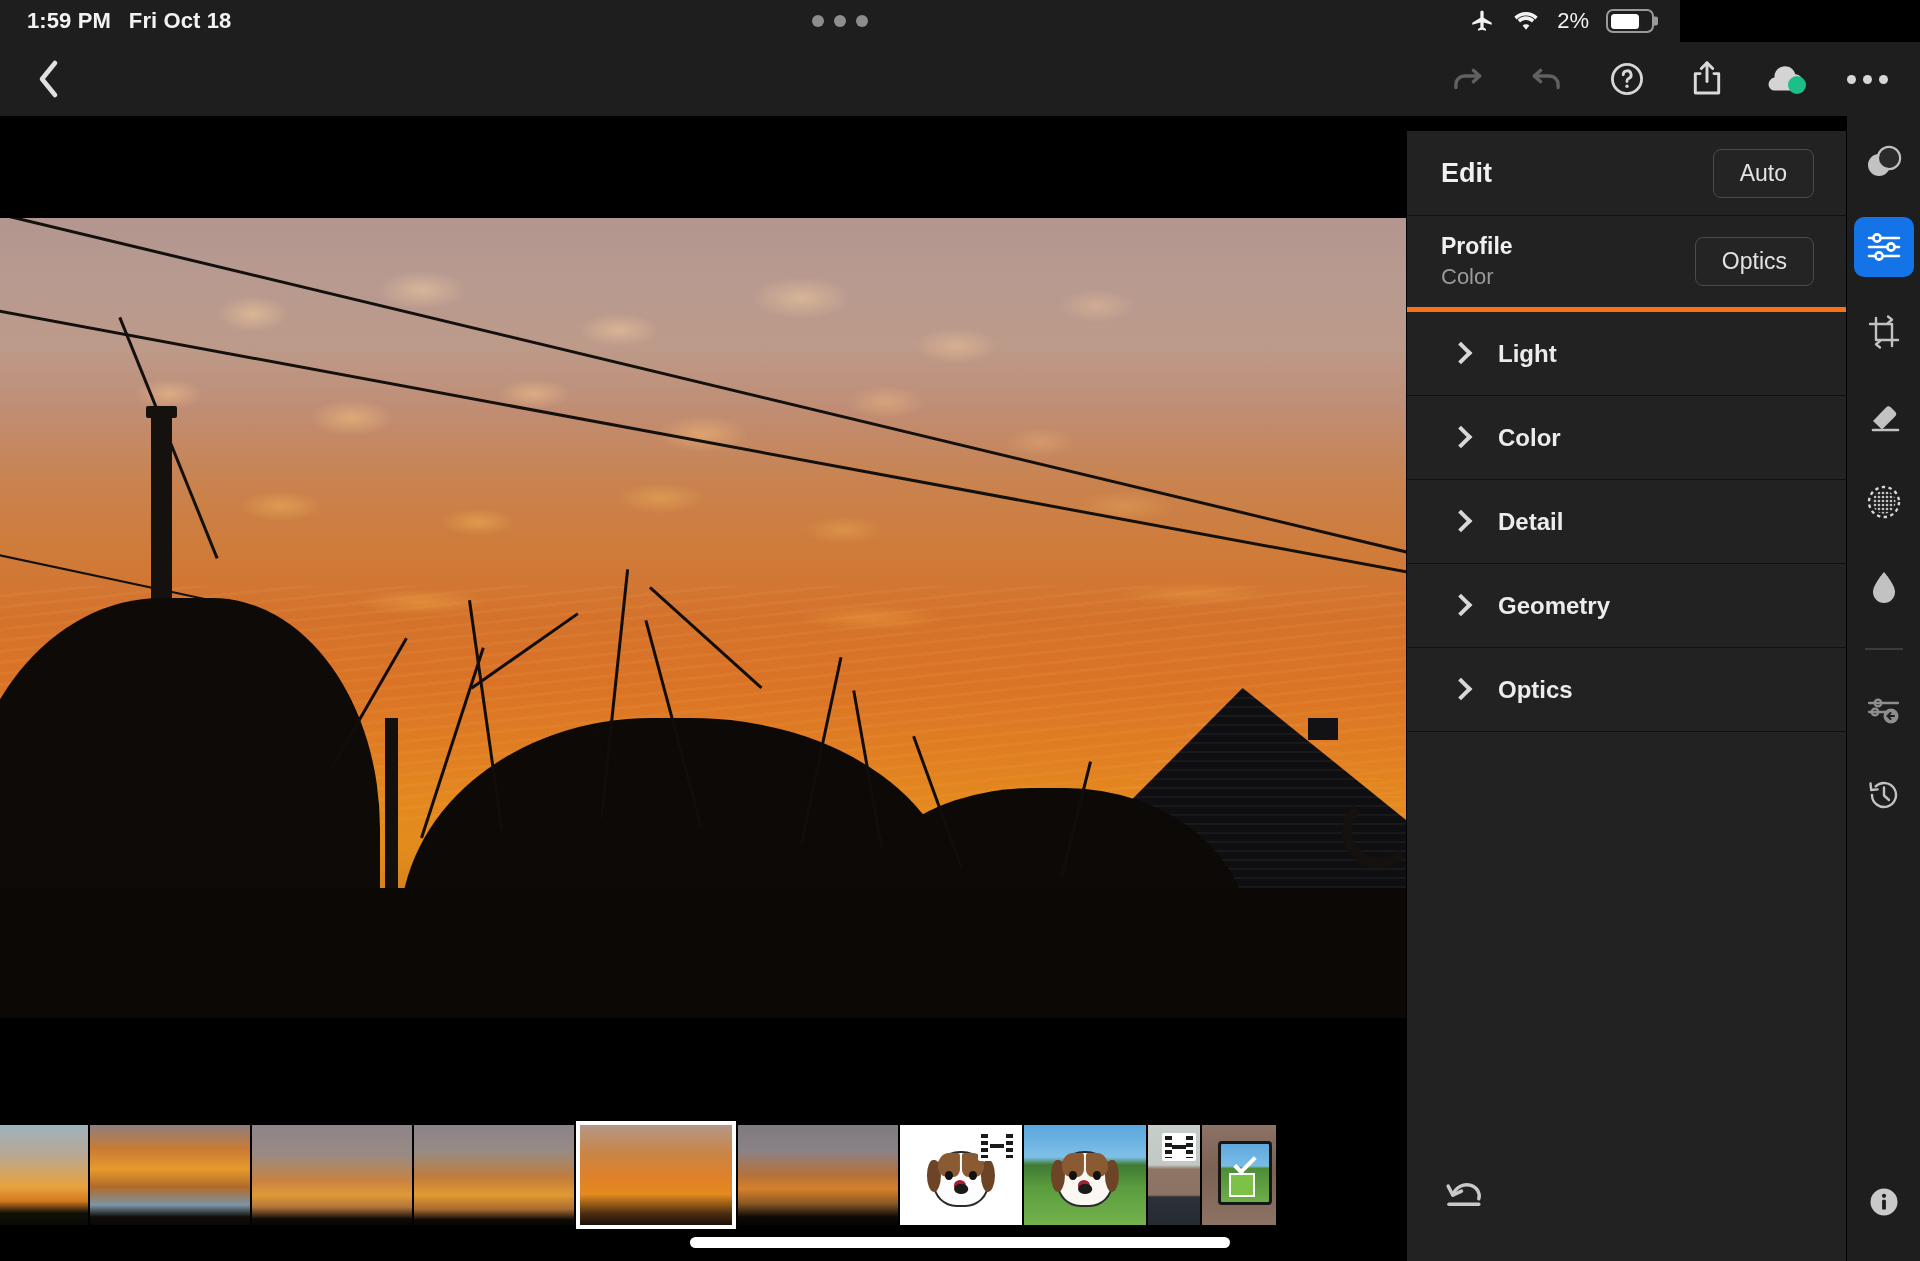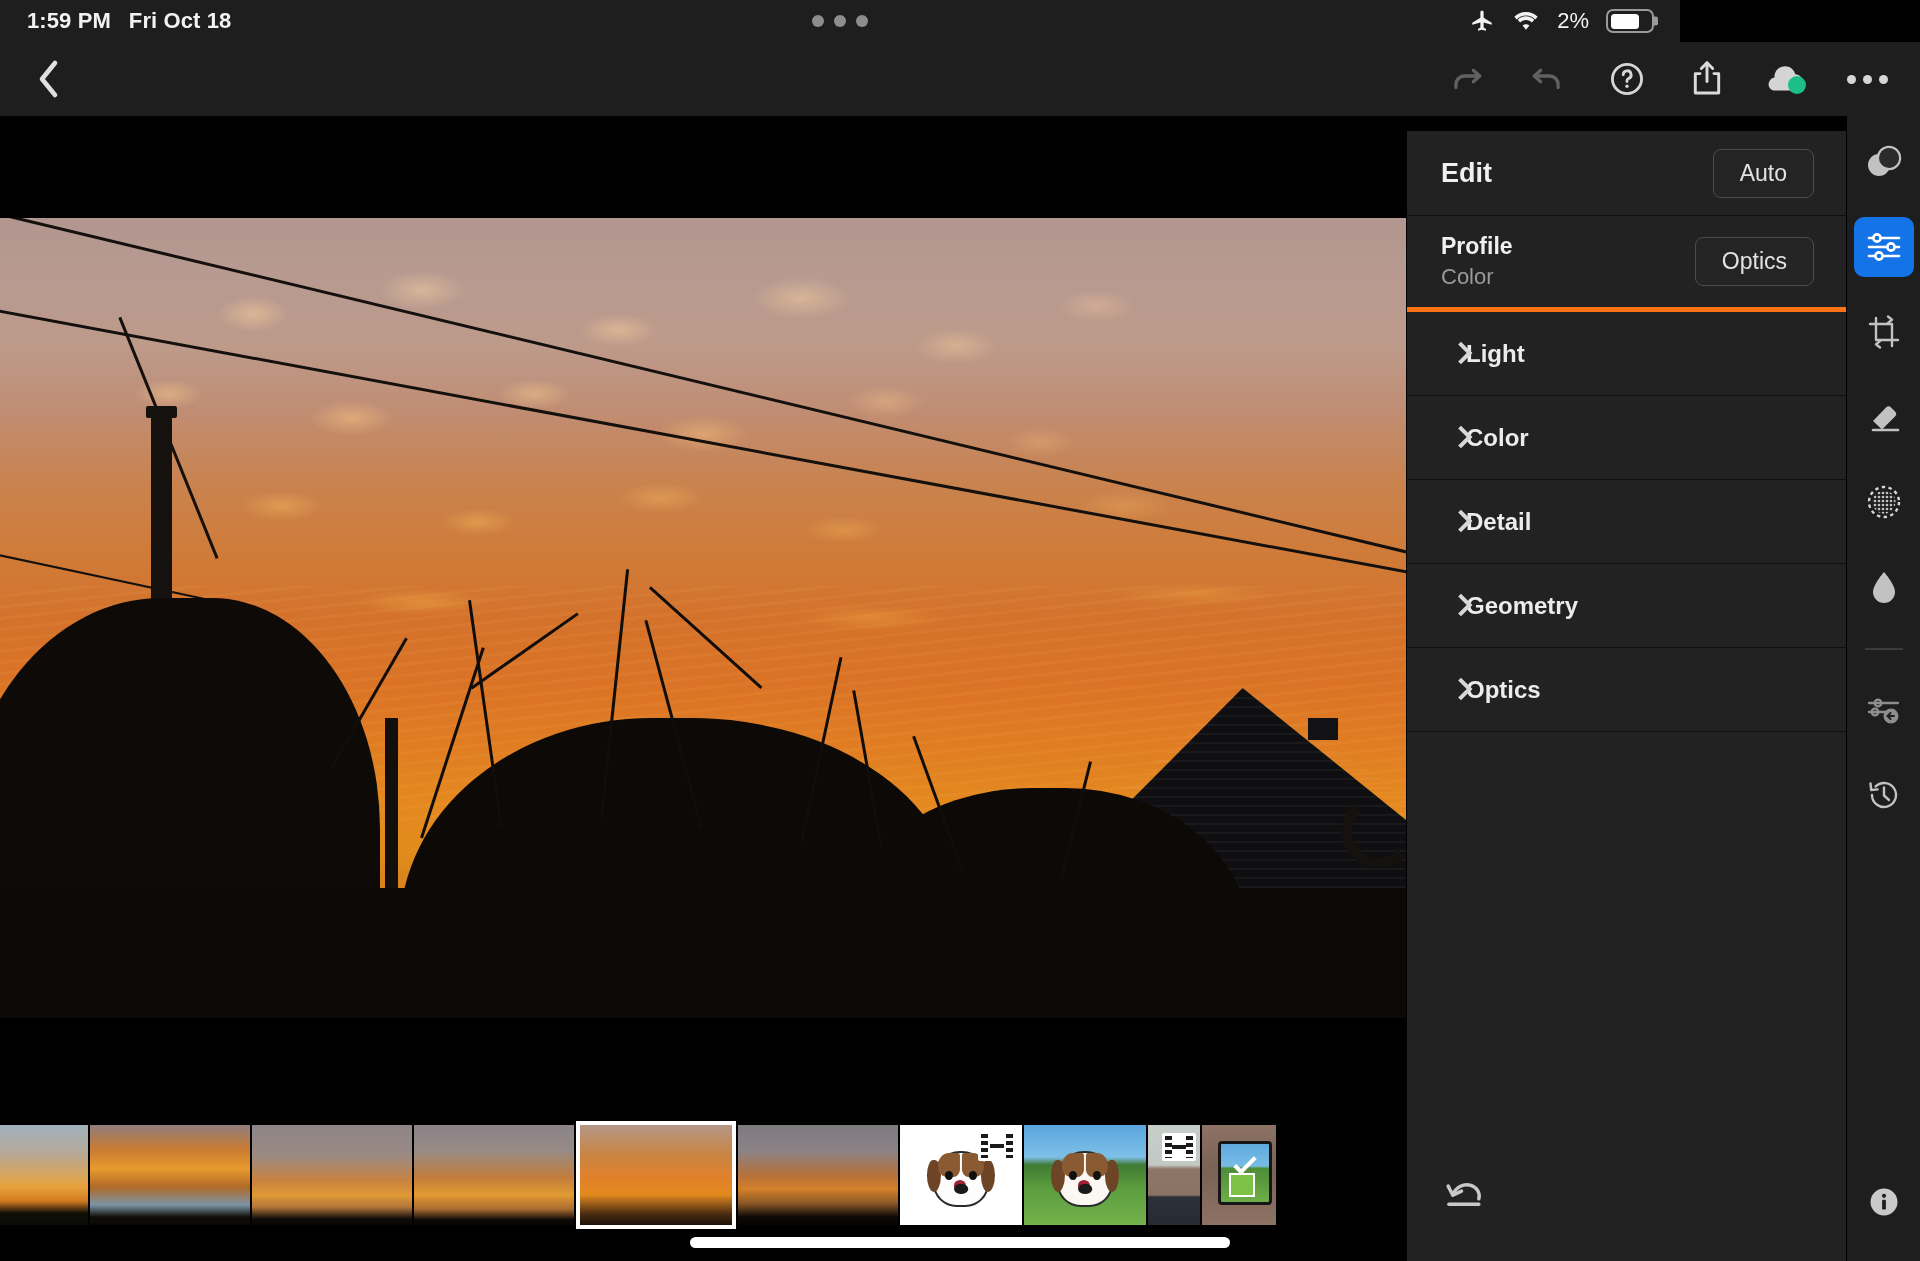--- a/index.html
+++ b/index.html
@@ -227,21 +227,21 @@
     border:1.5px solid #4c4c4c; border-radius:8px; color:#e2e2e2;
     font-size:23px; padding:12px 26px; background:#242424; line-height:1;
   }
   .profile-row {
     height:96px; display:flex; align-items:center; justify-content:space-between;
     padding:0 32px 0 34px; border-bottom:5px solid #f97316;
   }
   .profile-label { font-size:23px; font-weight:700; color:#f0f0f0; line-height:1.35; }
   .profile-value { font-size:22px; color:#9a9a9a; line-height:1.35; }
   .acc-row {
-    height:84px; display:flex; align-items:center; 
+    height:84px; display:flex; align-items:center; gap:32px;
     padding-left:46px; border-bottom:1px solid #101010; cursor:pointer;
   }
   .acc-label { font-size:24px; font-weight:700; color:#ececec; }
   .chev { width:13px; height:22px; position:relative; }
   .chev::before {
     content:""; position:absolute; left:0; top:2px; width:12px; height:12px;
     border-top:4px solid #d8d8d8; border-right:4px solid #d8d8d8;
     transform:rotate(45deg);
   }
   .panel-foot { position:absolute; left:0; bottom:0; width:100%; height:120px; }

